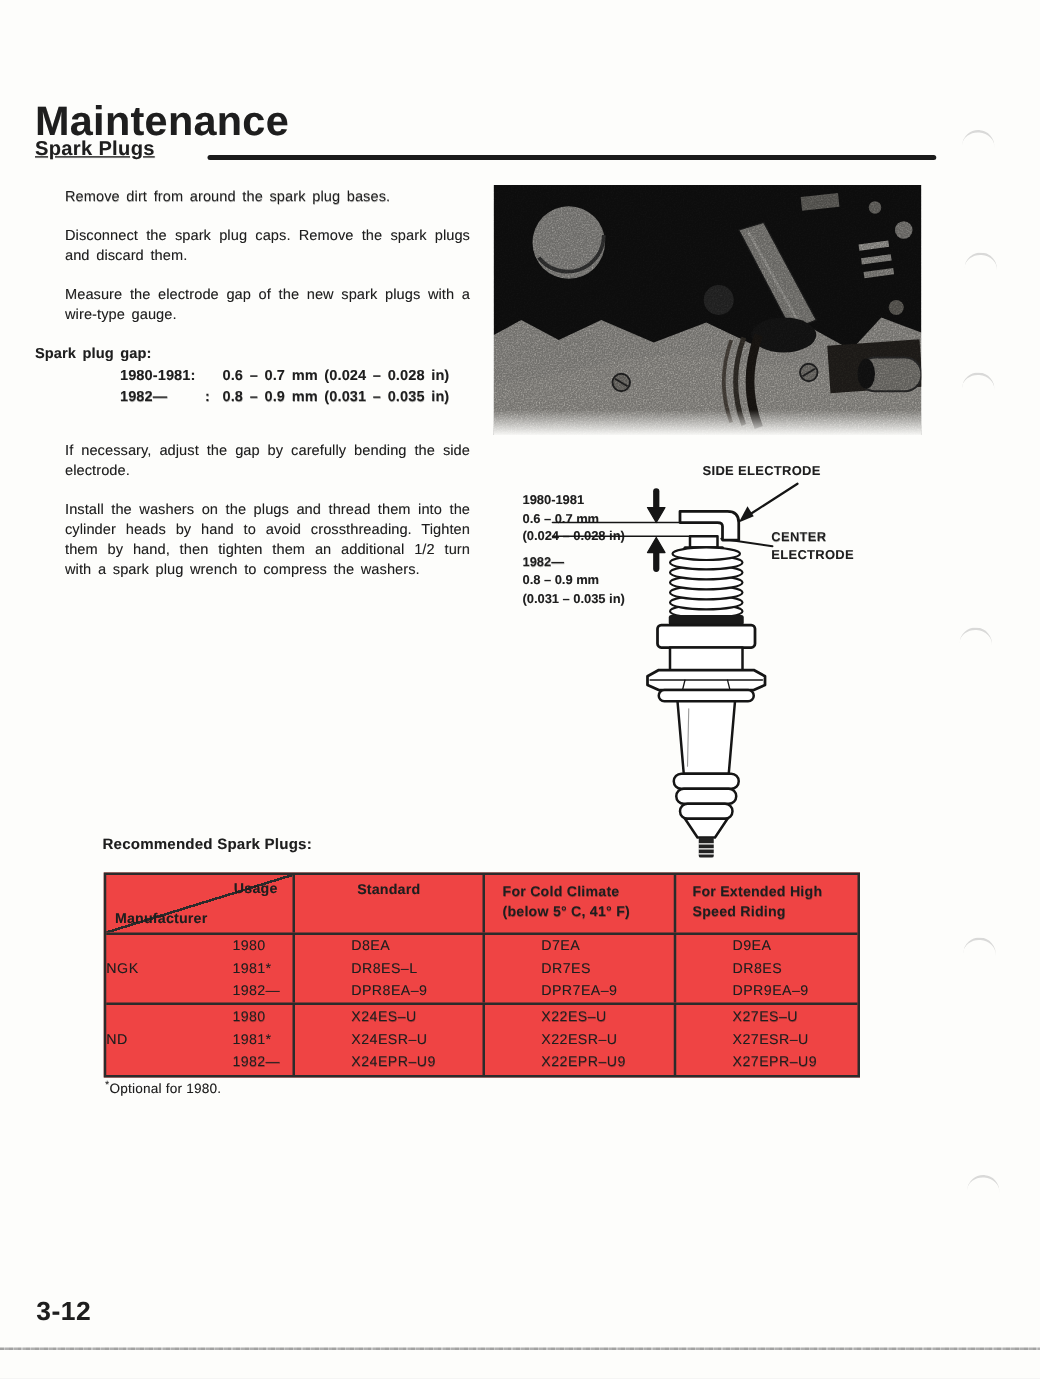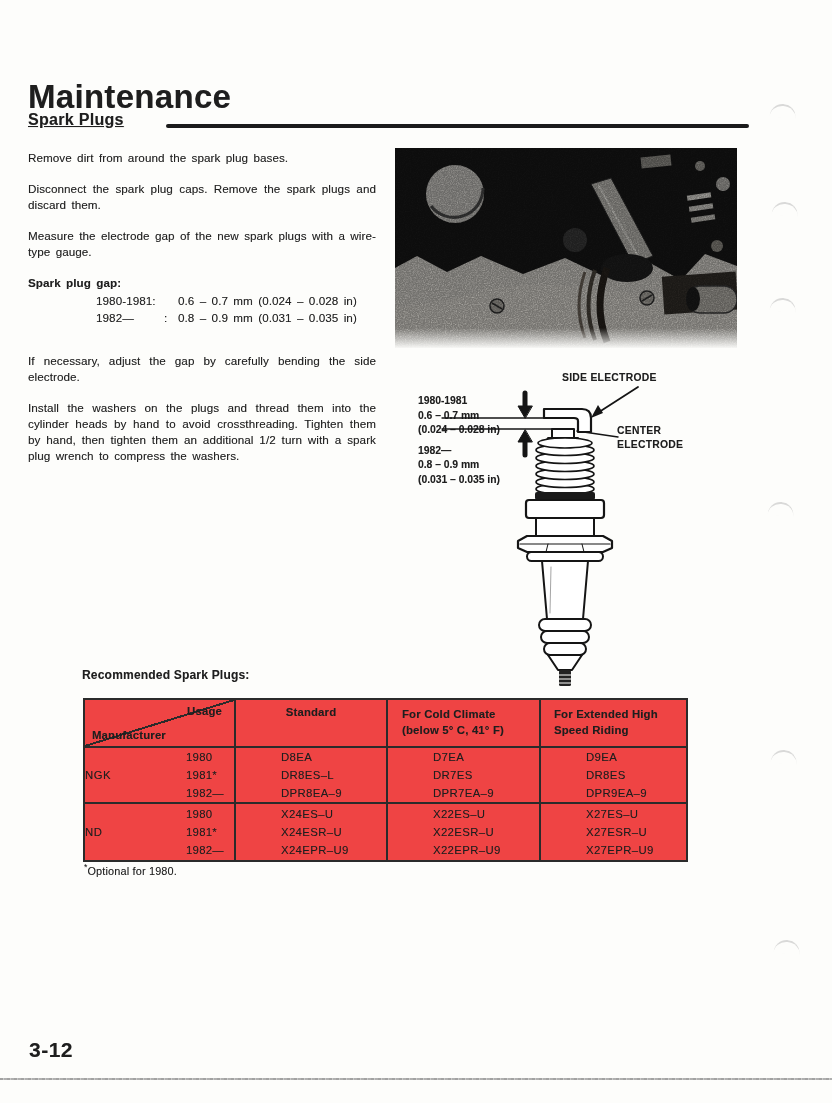--- a/index.html
+++ b/index.html
@@ -9,23 +9,23 @@
     background:#fdfdfb; overflow:hidden; color:#1e1e1e;
     font-family:"Liberation Sans", sans-serif;
     text-shadow:0.2px 0.2px 0.35px rgba(25,25,25,0.35);
   }
   
   .page-title { position:absolute; left:28px; top:78px; font-size:33px; font-weight:bold; letter-spacing:0.3px; }
   .section-title { position:absolute; left:28px; top:111px; font-size:16px; font-weight:bold; letter-spacing:0.3px;text-decoration:underline; }
   .section-rule { position:absolute; left:166px; top:124px; width:583px; height:4px; background:#1b1b1b; border-radius:2px; }
   
   .leftcol { position:absolute; left:28px; top:150px; width:348px; font-size:11.6px; line-height:16px; letter-spacing:0.1px; word-spacing:2px; }
-  .leftcol p { text-align:justify; margin-bottom:15px; }
+  .leftcol p { text-align:justify; margin-bottom:15px;margin-left:24px; }
   .gap-heading { font-weight:bold; margin-top:2px; margin-bottom:1px; }
-  .gap-rows { font-weight:normal; margin-bottom:27px; }
+  .gap-rows { font-weight:bold; margin-bottom:27px; }
   .gap-row { display:flex; margin-left:68px; line-height:17px; }
   .gap-row .yrs { width:68px; }
   .gap-row .col { width:14px; }
   
   .photo { position:absolute; left:395px; top:148px; width:342px; height:200px; }
   
   .diagram { position:absolute; left:410px; top:368px; width:310px; height:330px; }
   .diag-side-label { position:absolute; left:152px; top:4px; font-size:10.3px; font-weight:bold; letter-spacing:0.3px; }
   .diag-center-label { position:absolute; left:207px; top:56px; font-size:10.3px; font-weight:bold; letter-spacing:0.3px; line-height:14px; }
   .diag-specs { position:absolute; left:8px; top:26px; font-size:10.3px; font-weight:bold; line-height:14.5px; }

